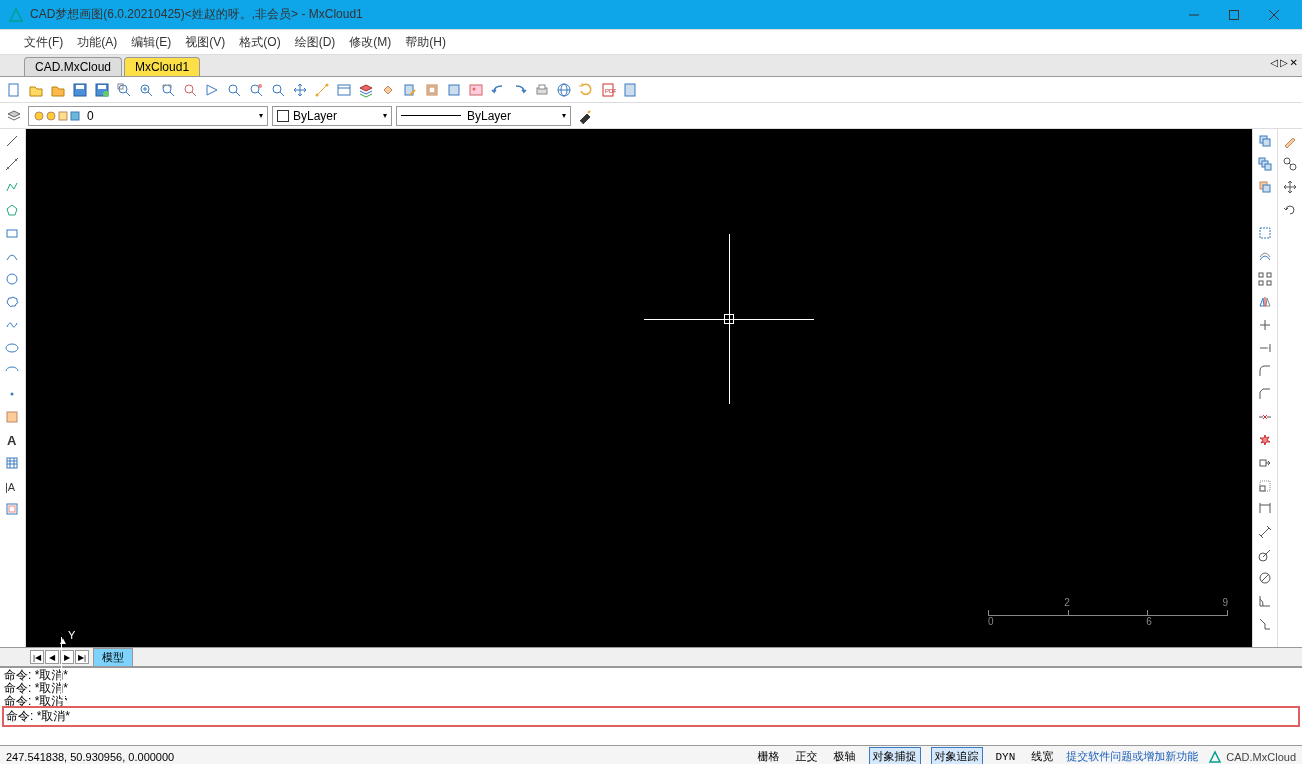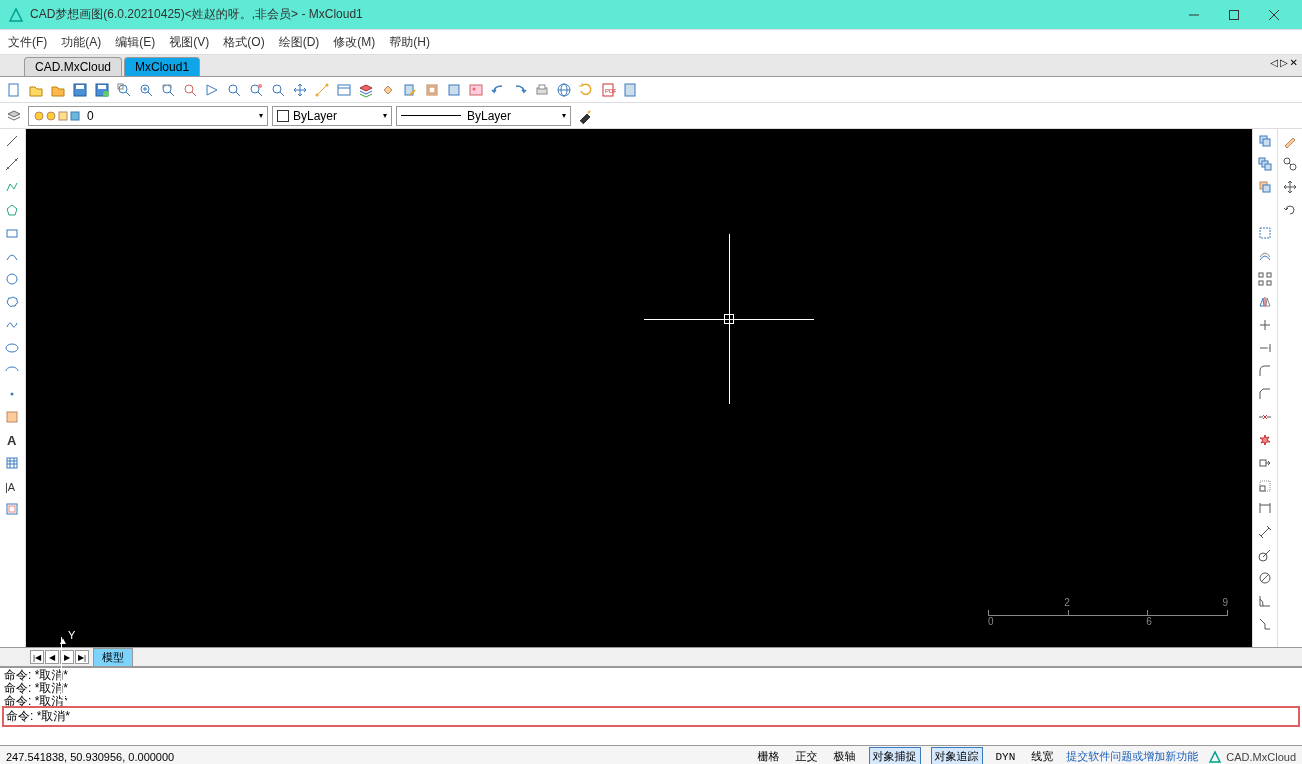--- a/index.html
+++ b/index.html
@@ -1,26 +1,26 @@
 <!DOCTYPE html>
 <html><head>
 <meta charset="utf-8">
 <style>
 * { margin: 0; padding: 0; box-sizing: border-box; }
 body { font-family: "Microsoft YaHei", Arial, sans-serif; font-size: 12px; background: #fff; overflow: hidden; width: 1302px; height: 764px; position: relative; }
-.titlebar { height: 30px; background: #5eead4; display: flex; align-items: center; padding: 0 8px; border-bottom: 1px solid #ddd; }
+.titlebar { height: 30px; background: #0ea5e9; display: flex; align-items: center; padding: 0 8px; border-bottom: 1px solid #ddd; }
 .titlebar-icon { width: 16px; height: 16px; margin-right: 6px; color: #00a0a0; font-weight: bold; }
 .titlebar-text { flex: 1; color: #333; }
 .window-controls { display: flex; }
 .window-btn { width: 40px; height: 28px; display: flex; align-items: center; justify-content: center; cursor: pointer; }
-.menubar { height: 25px; display: flex; align-items: center; padding: 0 8px; gap: 14px; border-bottom: 1px solid #ddd; }
+.menubar { height: 25px; display: flex; align-items: center; padding: 0 24px; gap: 14px; border-bottom: 1px solid #ddd; }
 .menu-item { cursor: pointer; color: #333; }
 .tabs { height: 22px; display: flex; align-items: flex-end; padding-left: 24px; background: #e8e8e8; border-bottom: 1px solid #999; position: relative; }
 .tab { padding: 2px 10px; background: #ddd; border: 1px solid #999; border-bottom: none; border-radius: 4px 4px 0 0; margin-right: 2px; cursor: pointer; }
-.tab.active { background: #0ea5e9; }
+.tab.active { background: #fde047; }
 .tabs-right { position: absolute; right: 4px; top: 2px; display: flex; gap: 2px; }
 .tabs-right span { cursor: pointer; font-size: 10px; }
 .toolbar1 { height: 26px; display: flex; align-items: center; padding: 2px 4px; border-bottom: 1px solid #ddd; gap: 2px; }
 .toolbar2 { height: 26px; display: flex; align-items: center; padding: 2px 4px; border-bottom: 1px solid #ddd; gap: 4px; }
 .tb-icon { width: 20px; height: 20px; display: flex; align-items: center; justify-content: center; cursor: pointer; border: 1px solid transparent; }
 .dropdown { height: 20px; border: 1px solid #999; background: #fff; display: flex; align-items: center; padding: 0 4px; cursor: pointer; }
 .dropdown-arrow { margin-left: auto; font-size: 8px; }
 .layer-dd { width: 240px; }
 .color-dd { width: 120px; }
 .line-dd { width: 175px; }

